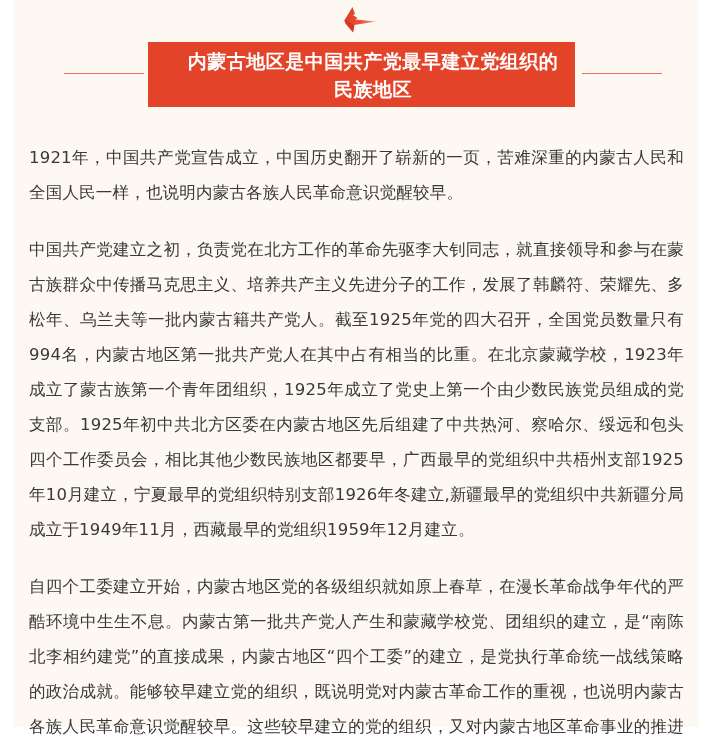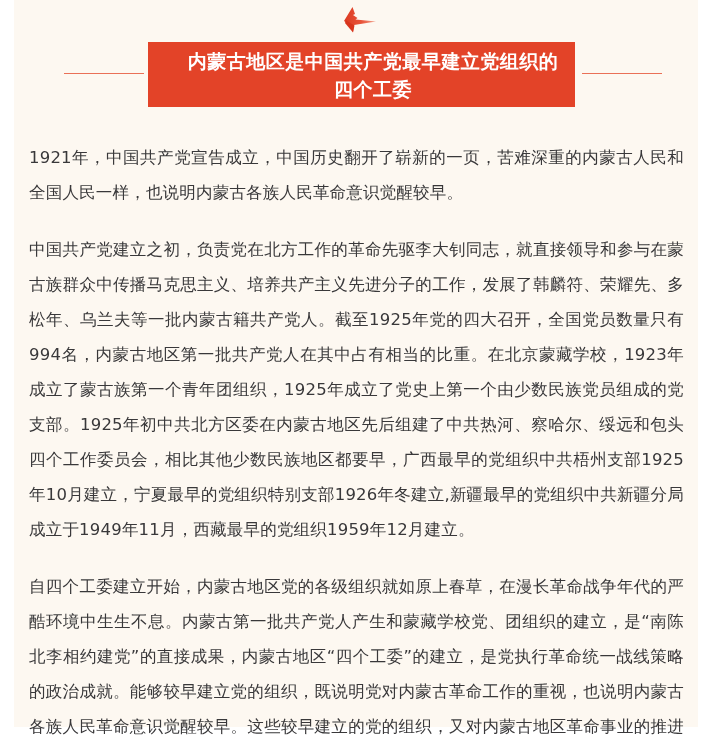--- a/index.html
+++ b/index.html
@@ -112,21 +112,21 @@
         <path d="M20.5 3 L23 10 L21 11 L25.5 14 L23.5 15.5 L44 17.5 L22 21 L21 28 L18.5 21.5 L12 17 Z" fill="url(#flagGrad)"></path>
         <path d="M14 16.5 L22.5 21.5 L21 28.5 L13 19 Z" fill="#d8351d"></path>
       </svg>
     </span>
 
     <span class="rule rule-left"></span>
     <span class="rule rule-right"></span>
 
     <div class="title-banner">
       <span class="title-line">内蒙古地区是中国共产党最早建立党组织的</span>
-      <span class="title-line">四个工委</span>
+      <span class="title-line">民族地区</span>
     </div>
 
   </div>
 
   <div class="article">
     <p class="para">1921年，中国共产党宣告成立，中国历史翻开了崭新的一页，苦难深重的内蒙古人民和全国人民一样，也说明内蒙古各族人民革命意识觉醒较早。</p>
     <p class="para">中国共产党建立之初，负责党在北方工作的革命先驱李大钊同志，就直接领导和参与在蒙古族群众中传播马克思主义、培养共产主义先进分子的工作，发展了韩麟符、荣耀先、多松年、乌兰夫等一批内蒙古籍共产党人。截至1925年党的四大召开，全国党员数量只有994名，内蒙古地区第一批共产党人在其中占有相当的比重。在北京蒙藏学校，1923年成立了蒙古族第一个青年团组织，1925年成立了党史上第一个由少数民族党员组成的党支部。1925年初中共北方区委在内蒙古地区先后组建了中共热河、察哈尔、绥远和包头四个工作委员会，相比其他少数民族地区都要早，广西最早的党组织中共梧州支部1925年10月建立，宁夏最早的党组织特别支部1926年冬建立,新疆最早的党组织中共新疆分局成立于1949年11月，西藏最早的党组织1959年12月建立。</p>
     <p class="para">自四个工委建立开始，内蒙古地区党的各级组织就如原上春草，在漫长革命战争年代的严酷环境中生生不息。内蒙古第一批共产党人产生和蒙藏学校党、团组织的建立，是“南陈北李相约建党”的直接成果，内蒙古地区“四个工委”的建立，是党执行革命统一战线策略的政治成就。能够较早建立党的组织，既说明党对内蒙古革命工作的重视，也说明内蒙古各族人民革命意识觉醒较早。这些较早建立的党的组织，又对内蒙古地区革命事业的推进起到了先行导引作用。</p>
   </div>
 

